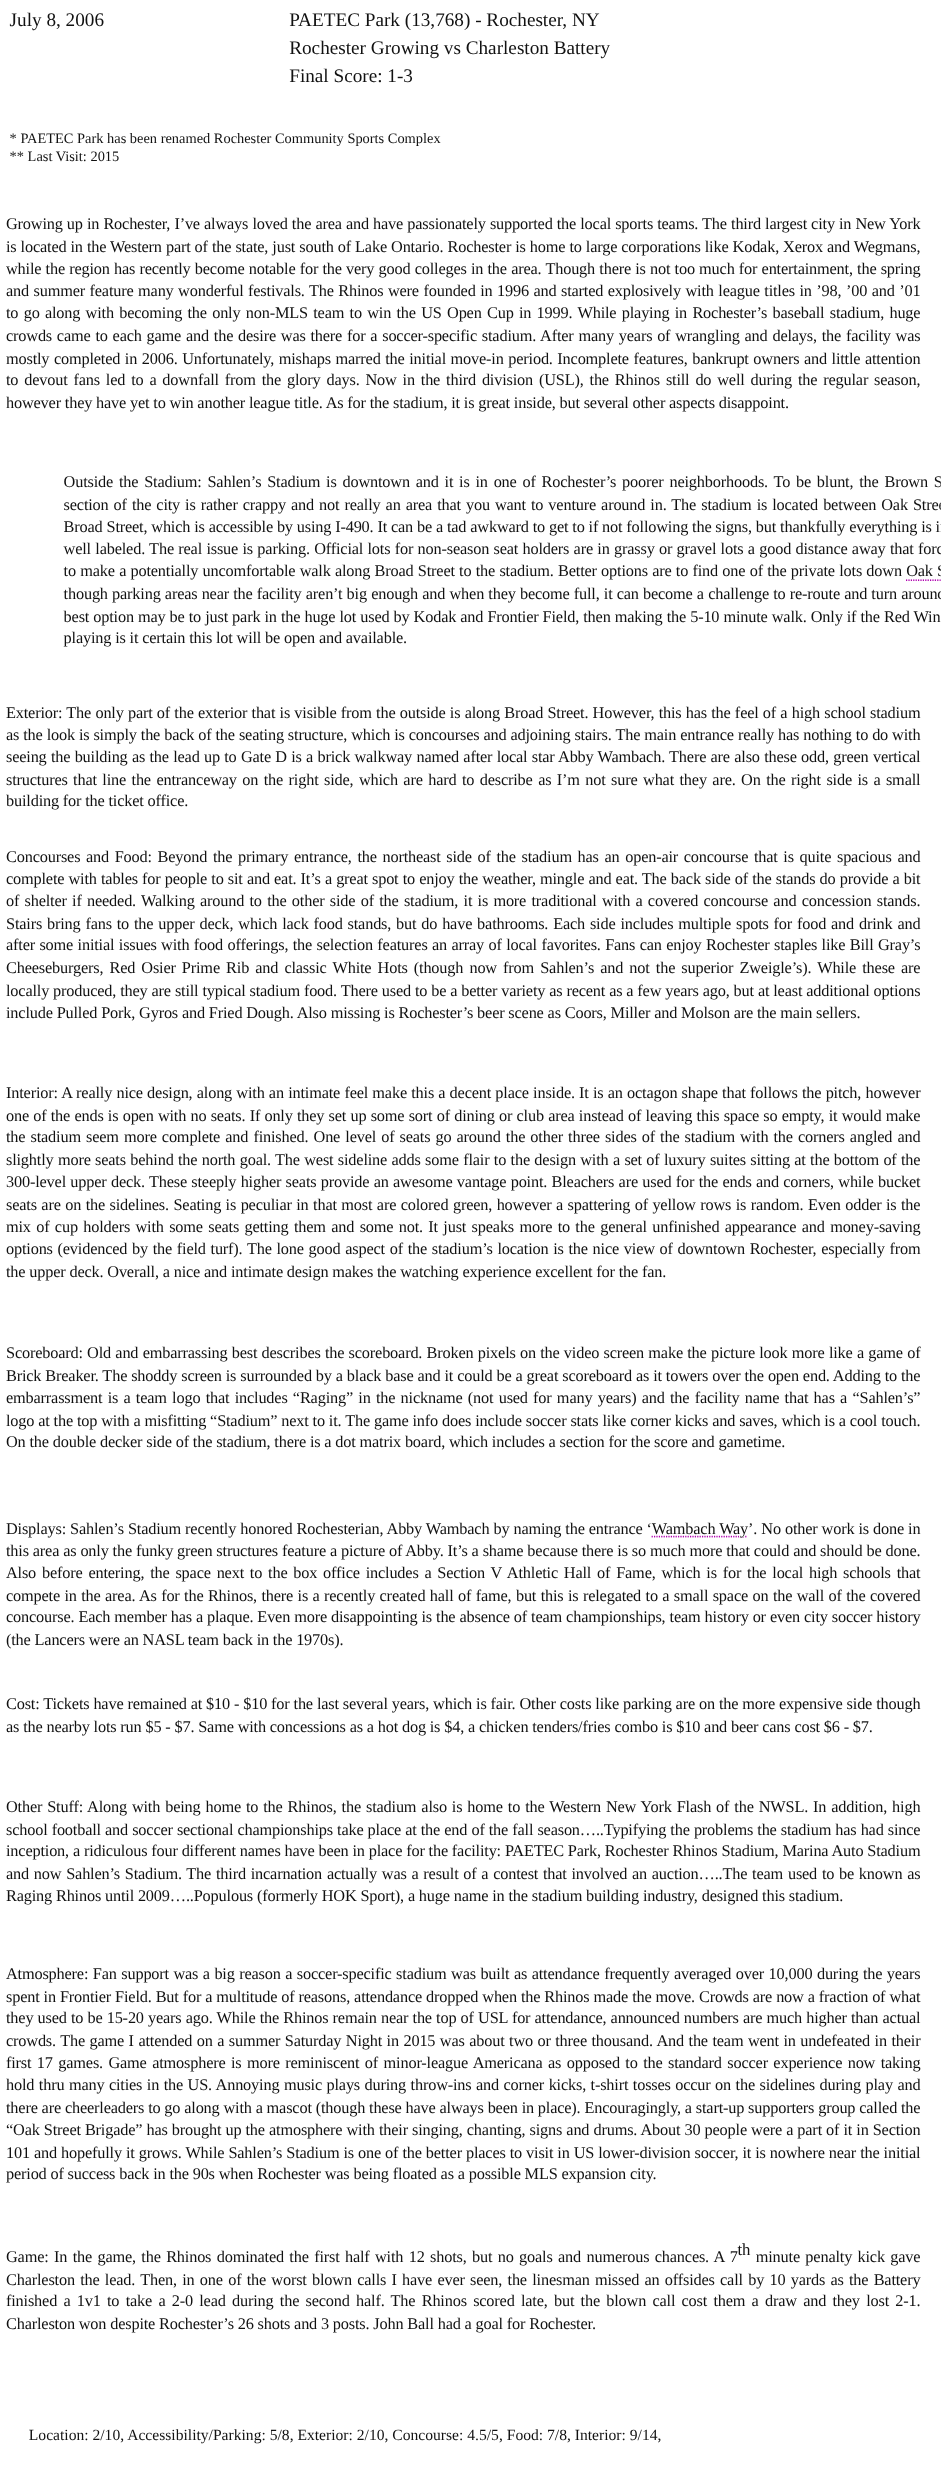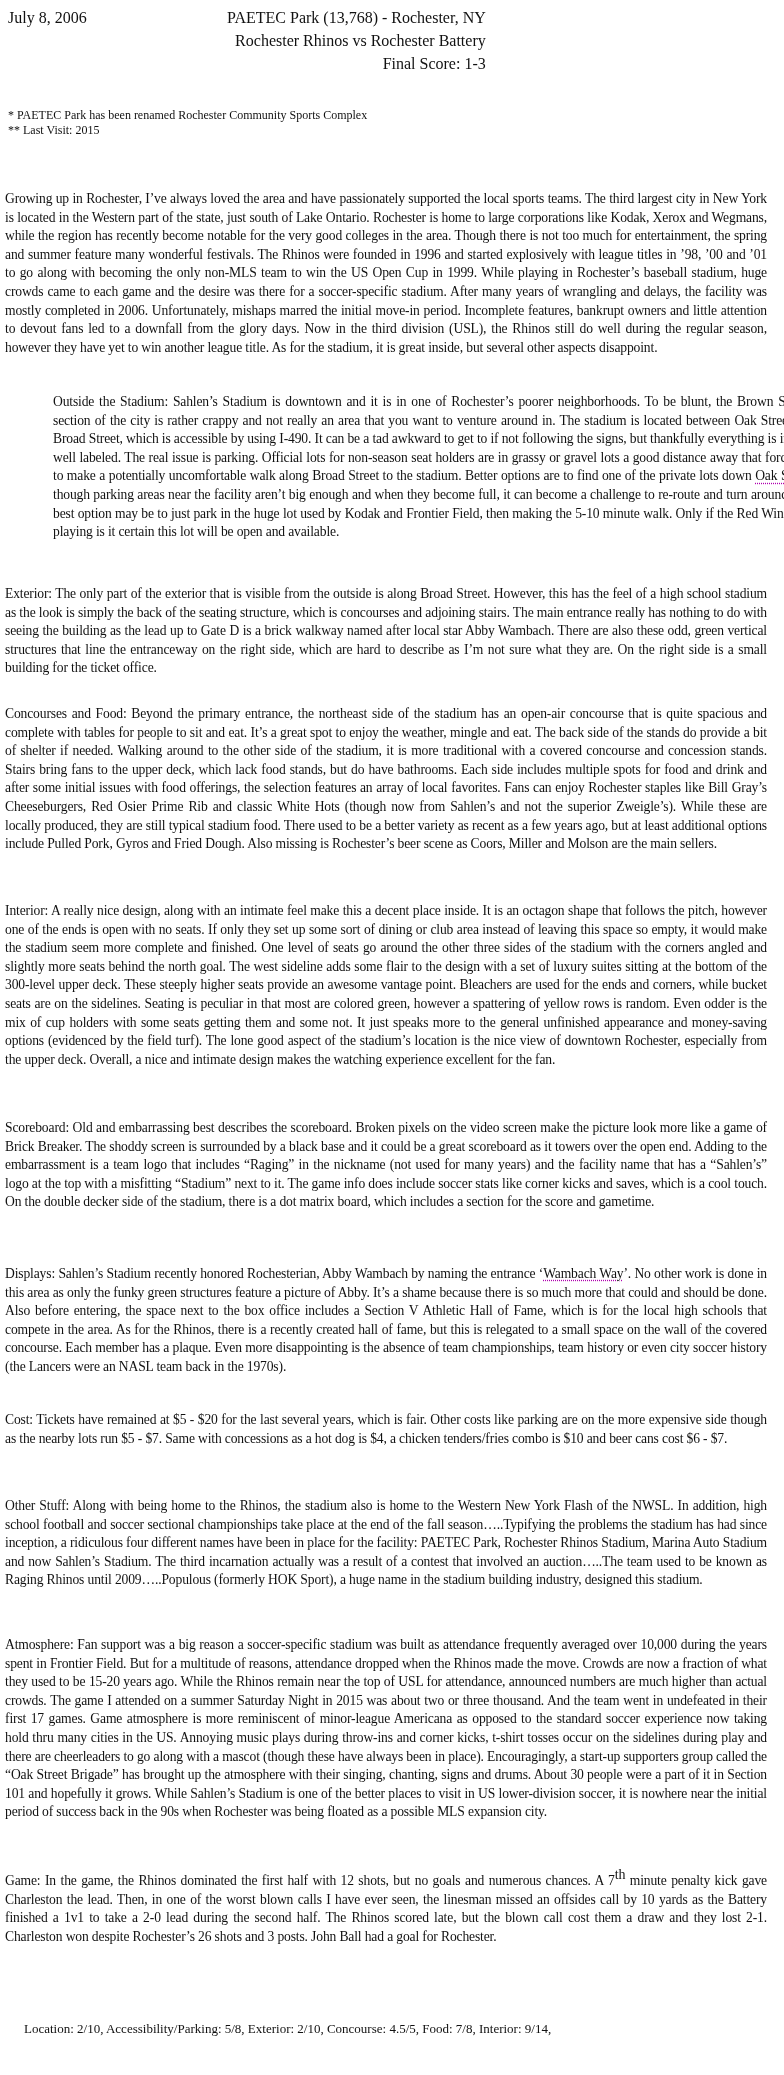--- a/index.html
+++ b/index.html
@@ -19,23 +19,22 @@
     font-size: 16px;
     line-height: 23px;
   }
   .header .date {
     position: absolute;
     left: 0;
     top: 0;
   }
   .header .info {
     position: absolute;
-    left: 219px;
+    left: 233px;
     top: 0;
-    text-align: right;
   }
   .notes {
     position: absolute;
     left: 8px;
     top: 108px;
     font-size: 12px;
     line-height: 15px;
   }
   .content {
     position: absolute;
@@ -66,32 +65,32 @@
   .ranking .total { font-weight: bold; }
   .ranking .scores { padding-left: 14px; }
 </style>
 </head>
 <body>
 
 <div class="header">
   <div class="date">July 8, 2006</div>
   <div class="info">
     <div>PAETEC Park (13,768) - Rochester, NY</div>
-    <div>Rochester Rhinos vs Rochester Battery</div>
+    <div>Rochester Growing vs Charleston Battery</div>
     <div>Final Score: 1-3</div>
   </div>
 </div>
 
 <div class="notes">
   <div>* PAETEC Park has been renamed Rochester Community Sports Complex</div>
   <div>** Last Visit: 2015</div>
 </div>
 
 <div class="content">
-  <div class="sec" style="top:12px;font-family:Liberation Serif, serif;">
+  <div class="sec" style="top:0px;font-family:Liberation Serif, serif;">
     <p>Growing up in Rochester, I’ve always loved the area and have passionately supported the local sports teams. The third largest city in New York is located in the Western part of the state, just south of Lake Ontario. Rochester is home to large corporations like Kodak, Xerox and Wegmans, while the region has recently become notable for the very good colleges in the area. Though there is not too much for entertainment, the spring and summer feature many wonderful festivals. The Rhinos were founded in 1996 and started explosively with league titles in ’98, ’00 and ’01 to go along with becoming the only non-MLS team to win the US Open Cup in 1999. While playing in Rochester’s baseball stadium, huge crowds came to each game and the desire was there for a soccer-specific stadium. After many years of wrangling and delays, the facility was mostly completed in 2006. Unfortunately, mishaps marred the initial move-in period. Incomplete features, bankrupt owners and little attention to devout fans led to a downfall from the glory days. Now in the third division (USL), the Rhinos still do well during the regular season, however they have yet to win another league title. As for the stadium, it is great inside, but several other aspects disappoint.</p>
   </div>
   <div class="sec" style="top:215px;margin-left:48px;">
     <p><span>Outside the Stadium: Sahlen’s Stadium is downtown and it is in one of Rochester’s poorer neighborhoods. To be blunt, the Brown Square section of the city is rather crappy and not really an area that you want to venture around in. The stadium is located between Oak Street and Broad Street, which is accessible by using I-490. It can be a tad awkward to get to if not following the signs, but thankfully everything is indeed well labeled. The real issue is parking. Official lots for non-season seat holders are in grassy or gravel lots a good distance away that force one to make a potentially uncomfortable walk along Broad Street to the stadium. Better options are to find one of the private lots down </span><span class="flag">Oak Street,</span><span> though parking areas near the facility aren’t big enough and when they become full, it can become a challenge to re-route and turn around. The best option may be to just park in the huge lot used by Kodak and Frontier Field, then making the 5-10 minute walk. Only if the Red Wings are playing is it certain this lot will be open and available.</span></p>
   </div>
     <div class="sec" style="top:407px;">
     <p>Exterior:  The only part of the exterior that is visible from the outside is along Broad Street. However, this has the feel of a high school stadium as the look is simply the back of the seating structure, which is concourses and adjoining stairs. The main entrance really has nothing to do with seeing the building as the lead up to Gate D is a brick walkway named after local star Abby Wambach. There are also these odd, green vertical structures that line the entranceway on the right side, which are hard to describe as I’m not sure what they are. On the right side is a small building for the ticket office.</p>
   </div>
   <div class="sec" style="top:527px;">
     <p>Concourses and Food:  Beyond the primary entrance, the northeast side of the stadium has an open-air concourse that is quite spacious and complete with tables for people to sit and eat. It’s a great spot to enjoy the weather, mingle and eat. The back side of the stands do provide a bit of shelter if needed. Walking around to the other side of the stadium, it is more traditional with a covered concourse and concession stands. Stairs bring fans to the upper deck, which lack food stands, but do have bathrooms. Each side includes multiple spots for food and drink and after some initial issues with food offerings, the selection features an array of local favorites. Fans can enjoy Rochester staples like Bill Gray’s Cheeseburgers, Red Osier Prime Rib and classic White Hots (though now from Sahlen’s and not the superior Zweigle’s). While these are locally produced, they are still typical stadium food. There used to be a better variety as recent as a few years ago, but at least additional options include Pulled Pork, Gyros and Fried Dough. Also missing is Rochester’s beer scene as Coors, Miller and Molson are the main sellers.</p>
@@ -99,21 +98,21 @@
   <div class="sec" style="top:724px;">
     <p>Interior:  A really nice design, along with an intimate feel make this a decent place inside. It is an octagon shape that follows the pitch, however one of the ends is open with no seats. If only they set up some sort of dining or club area instead of leaving this space so empty, it would make the stadium seem more complete and finished. One level of seats go around the other three sides of the stadium with the corners angled and slightly more seats behind the north goal. The west sideline adds some flair to the design with a set of luxury suites sitting at the bottom of the 300-level upper deck. These steeply higher seats provide an awesome vantage point. Bleachers are used for the ends and corners, while bucket seats are on the sidelines. Seating is peculiar in that most are colored green, however a spattering of yellow rows is random. Even odder is the mix of cup holders with some seats getting them and some not. It just speaks more to the general unfinished appearance and money-saving options (evidenced by the field turf). The lone good aspect of the stadium’s location is the nice view of downtown Rochester, especially from the upper deck. Overall, a nice and intimate design makes the watching experience excellent for the fan.</p>
   </div>
   <div class="sec" style="top:941px;">
     <p>Scoreboard:  Old and embarrassing best describes the scoreboard. Broken pixels on the video screen make the picture look more like a game of Brick Breaker. The shoddy screen is surrounded by a black base and it could be a great scoreboard as it towers over the open end. Adding to the embarrassment is a team logo that includes “Raging” in the nickname (not used for many years) and the facility name that has a “Sahlen’s” logo at the top with a misfitting “Stadium” next to it. The game info does include soccer stats like corner kicks and saves, which is a cool touch. On the double decker side of the stadium, there is a dot matrix board, which includes a section for the score and gametime.</p>
   </div>
   <div class="sec" style="top:1087px;">
     <p><span>Displays:  Sahlen’s Stadium recently honored Rochesterian, Abby Wambach by naming the entrance ‘</span><span class="flag">Wambach Way</span><span>’. No other work is done in this area as only the funky green structures feature a picture of Abby. It’s a shame because there is so much more that could and should be done. Also before entering, the space next to the box office includes a Section V Athletic Hall of Fame, which is for the local high schools that compete in the area. As for the Rhinos, there is a recently created hall of fame, but this is relegated to a small space on the wall of the covered concourse. Each member has a plaque. Even more disappointing is the absence of team championships, team history or even city soccer history (the Lancers were an NASL team back in the 1970s).</span></p>
   </div>
   <div class="sec" style="top:1233px;">
-    <p>Cost:  Tickets have remained at $5 - $20 for the last several years, which is fair. Other costs like parking are on the more expensive side though as the nearby lots run $5 - $7. Same with concessions as a hot dog is $4, a chicken tenders/fries combo is $10 and beer cans cost $6 - $7.</p>
+    <p>Cost:  Tickets have remained at $10 - $10 for the last several years, which is fair. Other costs like parking are on the more expensive side though as the nearby lots run $5 - $7. Same with concessions as a hot dog is $4, a chicken tenders/fries combo is $10 and beer cans cost $6 - $7.</p>
   </div>
   <div class="sec" style="top:1319px;">
     <p>Other Stuff:   Along with being home to the Rhinos, the stadium also is home to the Western New York Flash of the NWSL. In addition, high school football and soccer sectional championships take place at the end of the fall season…..Typifying the problems the stadium has had since inception, a ridiculous four different names have been in place for the facility: PAETEC Park, Rochester Rhinos Stadium, Marina Auto Stadium and now Sahlen’s Stadium. The third incarnation actually was a result of a contest that involved an auction…..The team used to be known as Raging Rhinos until 2009…..Populous (formerly HOK Sport), a huge name in the stadium building industry, designed this stadium.</p>
   </div>
   <div class="sec" style="top:1458px;">
     <p>Atmosphere:   Fan support was a big reason a soccer-specific stadium was built as attendance frequently averaged over 10,000 during the years spent in Frontier Field. But for a multitude of reasons, attendance dropped when the Rhinos made the move. Crowds are now a fraction of what they used to be 15-20 years ago. While the Rhinos remain near the top of USL for attendance, announced numbers are much higher than actual crowds. The game I attended on a summer Saturday Night in 2015 was about two or three thousand. And the team went in undefeated in their first 17 games. Game atmosphere is more reminiscent of minor-league Americana as opposed to the standard soccer experience now taking hold thru many cities in the US. Annoying music plays during throw-ins and corner kicks, t-shirt tosses occur on the sidelines during play and there are cheerleaders to go along with a mascot (though these have always been in place). Encouragingly, a start-up supporters group called the “Oak Street Brigade” has brought up the atmosphere with their singing, chanting, signs and drums. About 30 people were a part of it in Section 101 and hopefully it grows. While Sahlen’s Stadium is one of the better places to visit in US lower-division soccer, it is nowhere near the initial period of success back in the 90s when Rochester was being floated as a possible MLS expansion city.</p>
   </div>
   <div class="sec" style="top:1694px;">
     <p><span>Game:  In the game, the Rhinos dominated the first half with 12 shots, but no goals and numerous chances. A 7</span><sup>th</sup><span> minute penalty kick gave Charleston the lead. Then, in one of the worst blown calls I have ever seen, the linesman missed an offsides call by 10 yards as the Battery finished a 1v1 to take a 2-0 lead during the second half. The Rhinos scored late, but the blown call cost them a draw and they lost 2-1. Charleston won despite Rochester’s 26 shots and 3 posts. John Ball had a goal for Rochester.</span></p>
   </div>

